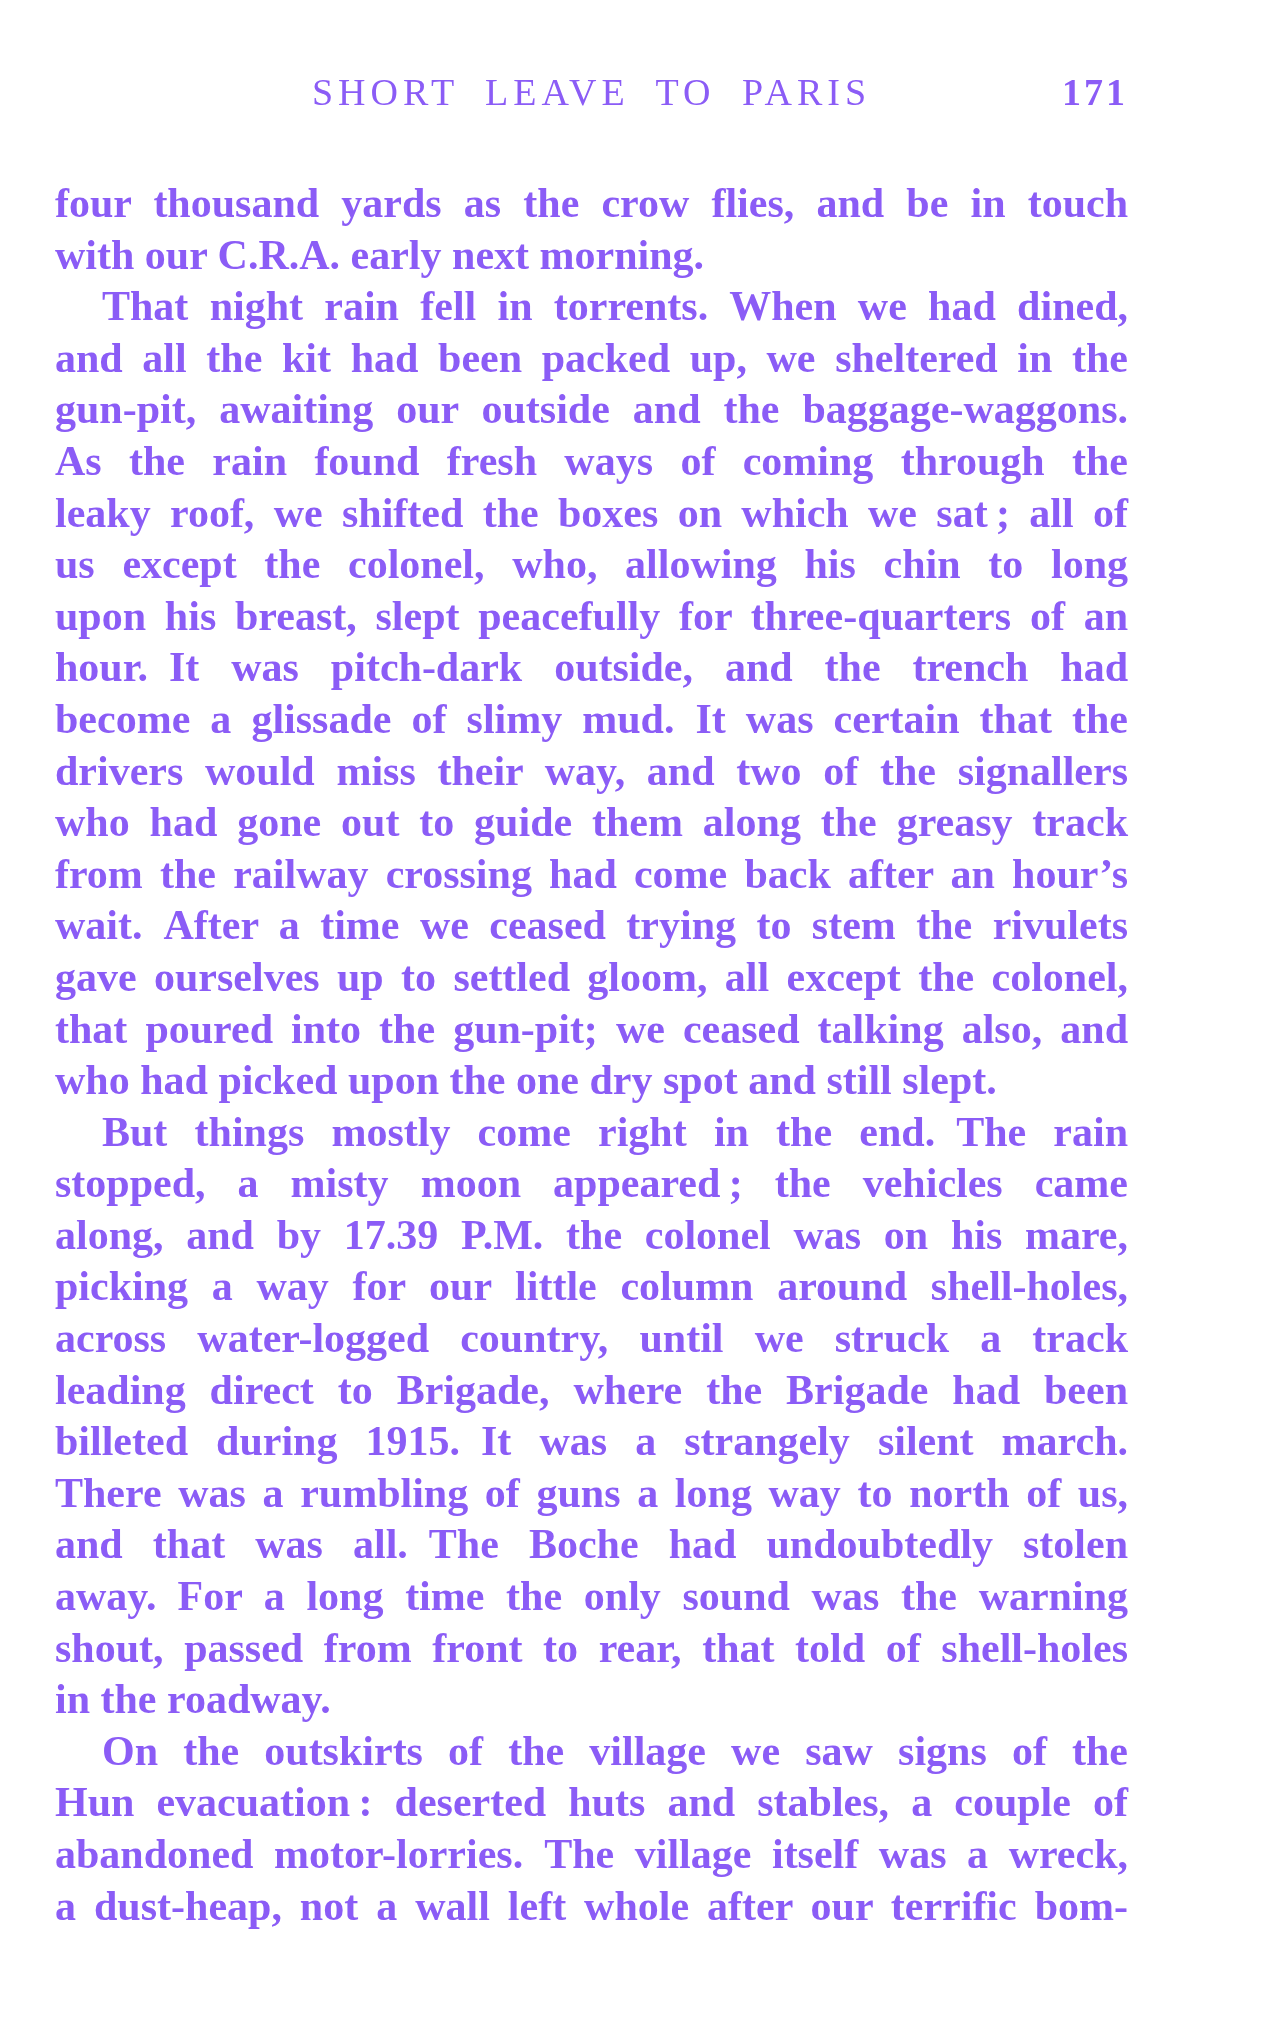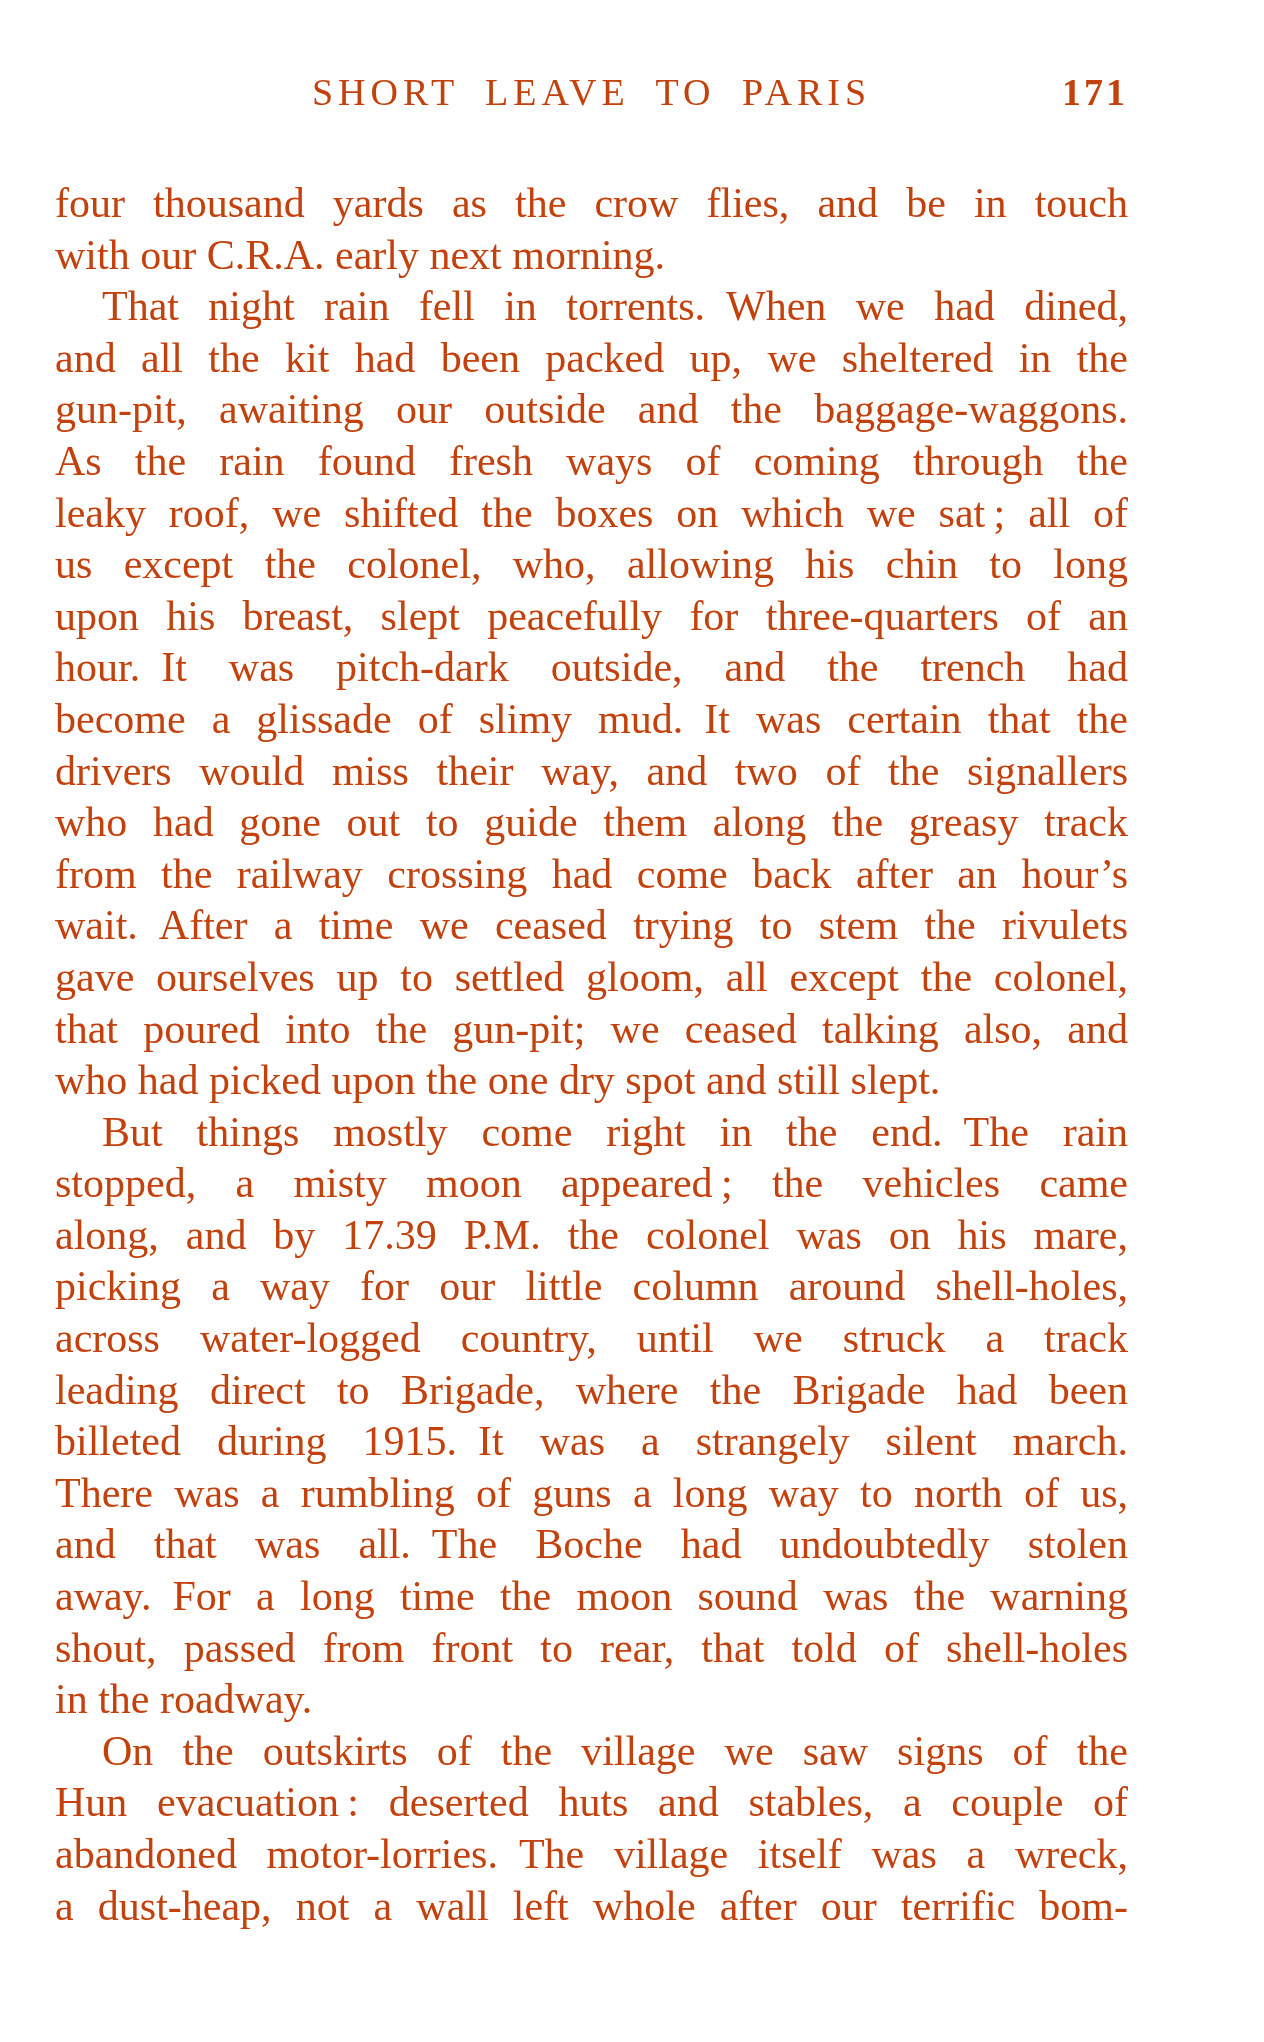--- a/index.html
+++ b/index.html
@@ -39,20 +39,21 @@
     letter-spacing: 3px;
     font-weight: bold;
   }
   .page-body {
     position: absolute;
     top: 178px;
     left: 55px;
     width: 1073px;
     font-size: 42px;
     line-height: 51.6px;
+    font-weight: bold;
   }
   .paragraph {
     margin: 0;
   }
   .text-line {
     text-align: justify;
     -moz-text-align-last: justify;
     text-align-last: justify;
     white-space: normal;
   }
@@ -60,21 +61,21 @@
     -moz-text-align-last: left;
     text-align-last: left;
   }
   .text-line.indent {
     padding-left: 47px;
   }
 </style>
 </head>
 <body>
 
-<div class="book-page" style="background: rgb(255, 255, 255); color: #c2410c;">
+<div class="book-page" style="background: rgb(255, 255, 255); color: #8b5cf6;">
   <div class="running-header">
     <span class="chapter-title">SHORT LEAVE TO PARIS</span>
     <span class="page-number">171</span>
   </div>
   <div class="page-body">
       <div class="paragraph">
         <div class="text-line">four thousand yards as the crow flies, and be in touch</div>
         <div class="text-line flush-left">with our C.R.A. early next morning.</div>
       </div>
       <div class="paragraph">
@@ -98,21 +99,21 @@
       <div class="paragraph">
         <div class="text-line indent">But things mostly come right in the end. The rain</div>
         <div class="text-line">stopped, a misty moon appeared ; the vehicles came</div>
         <div class="text-line">along, and by 17.39 P.M. the colonel was on his mare,</div>
         <div class="text-line">picking a way for our little column around shell-holes,</div>
         <div class="text-line">across water-logged country, until we struck a track</div>
         <div class="text-line">leading direct to Brigade, where the Brigade had been</div>
         <div class="text-line">billeted during 1915. It was a strangely silent march.</div>
         <div class="text-line">There was a rumbling of guns a long way to north of us,</div>
         <div class="text-line">and that was all. The Boche had undoubtedly stolen</div>
-        <div class="text-line">away. For a long time the moon sound was the warning</div>
+        <div class="text-line">away. For a long time the only sound was the warning</div>
         <div class="text-line">shout, passed from front to rear, that told of shell-holes</div>
         <div class="text-line flush-left">in the roadway.</div>
       </div>
       <div class="paragraph">
         <div class="text-line indent">On the outskirts of the village we saw signs of the</div>
         <div class="text-line">Hun evacuation : deserted huts and stables, a couple of</div>
         <div class="text-line">abandoned motor-lorries. The village itself was a wreck,</div>
         <div class="text-line">a dust-heap, not a wall left whole after our terrific bom-</div>
       </div>
     </div>

